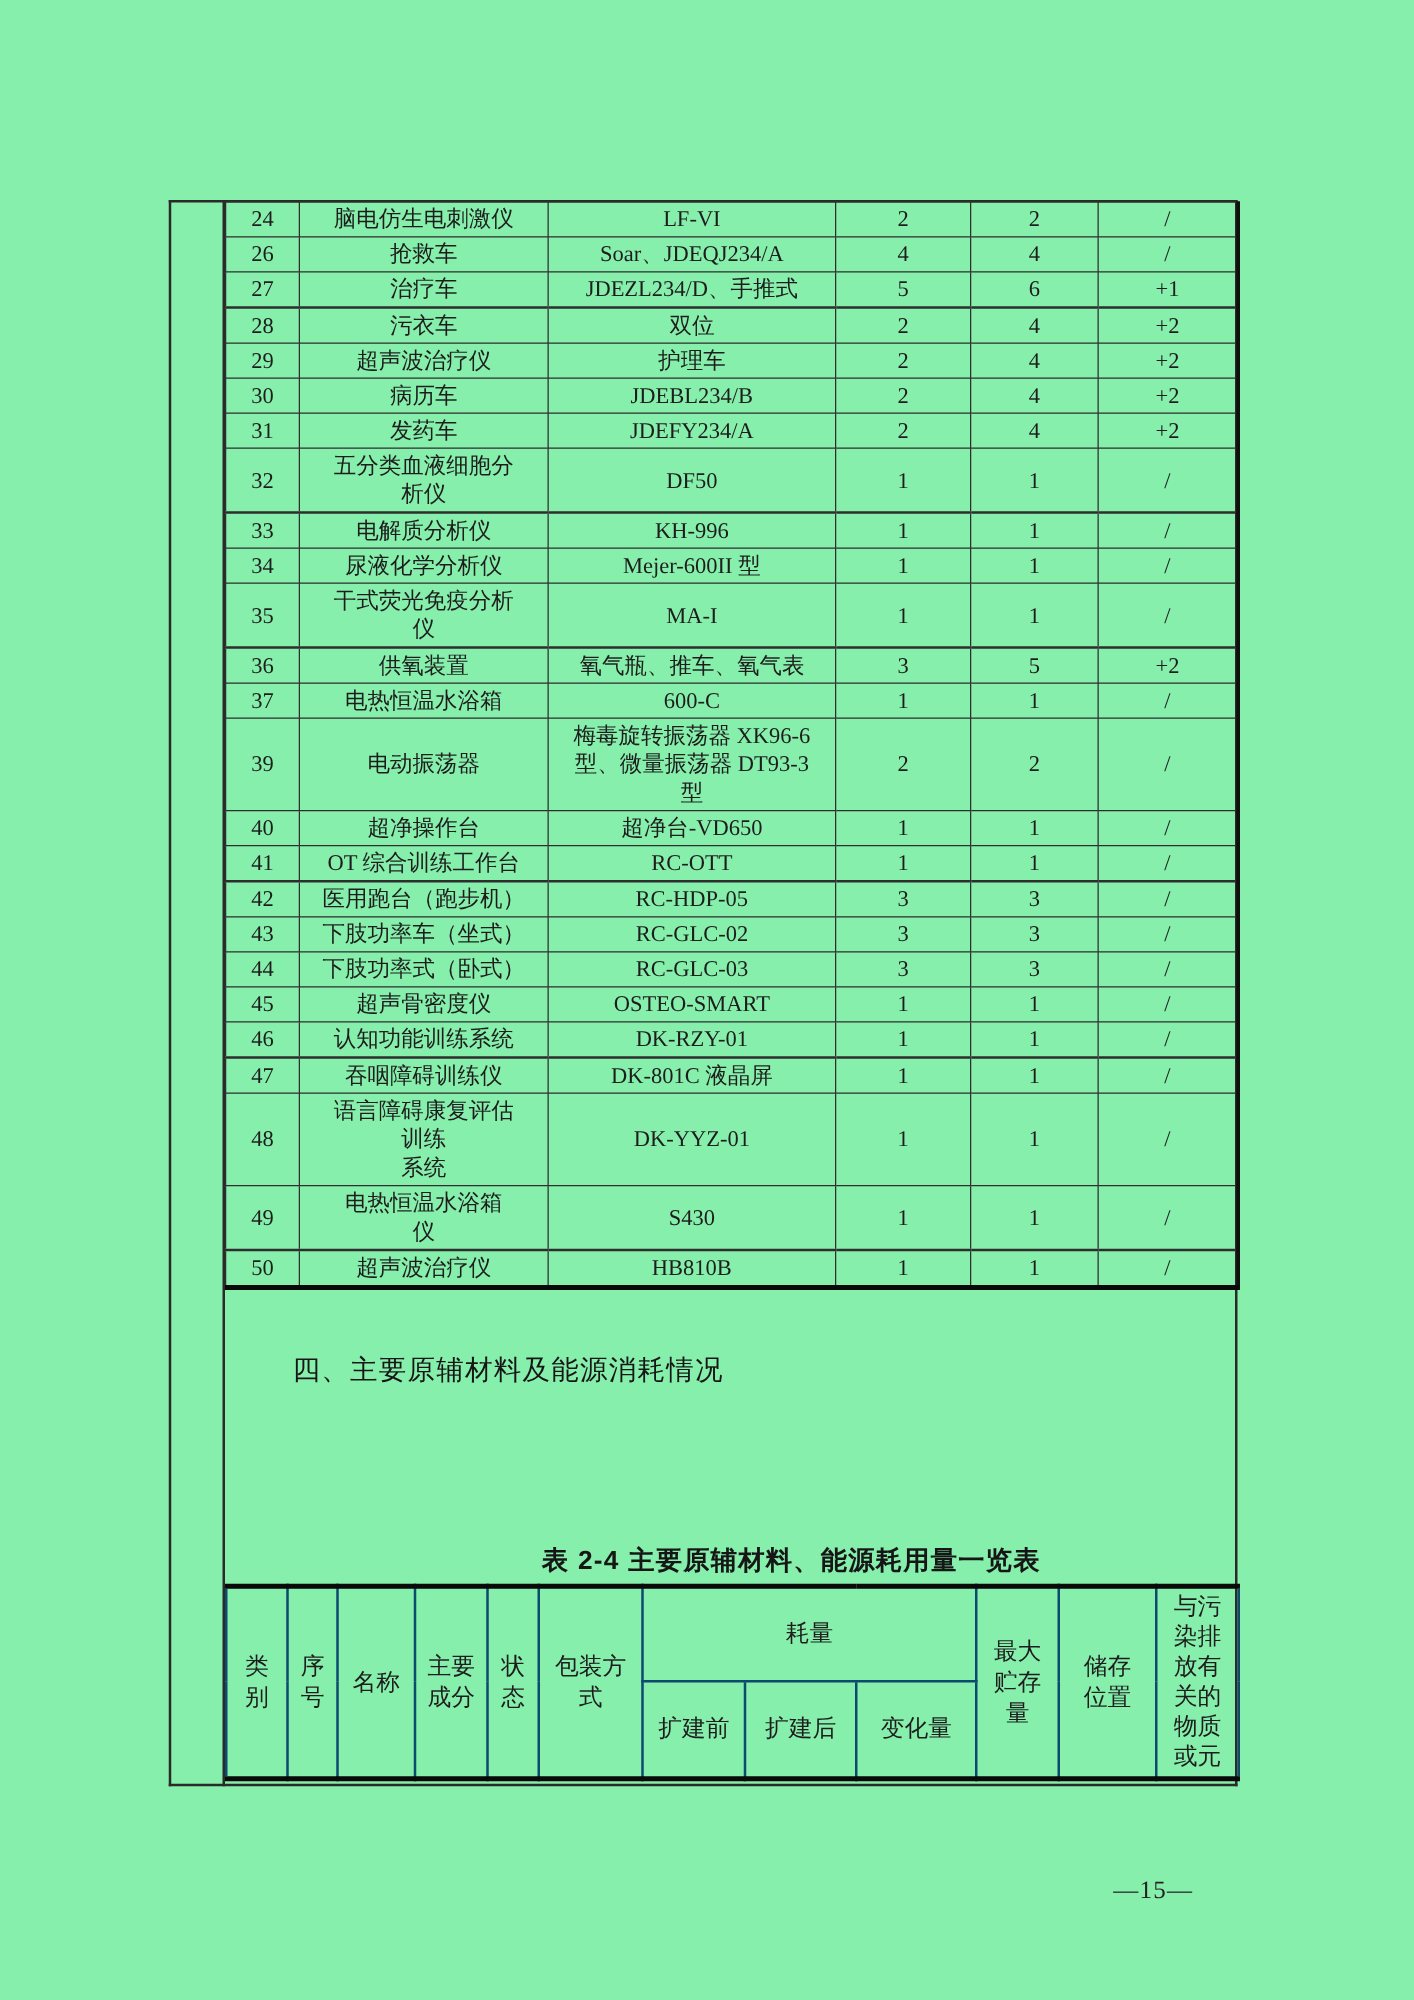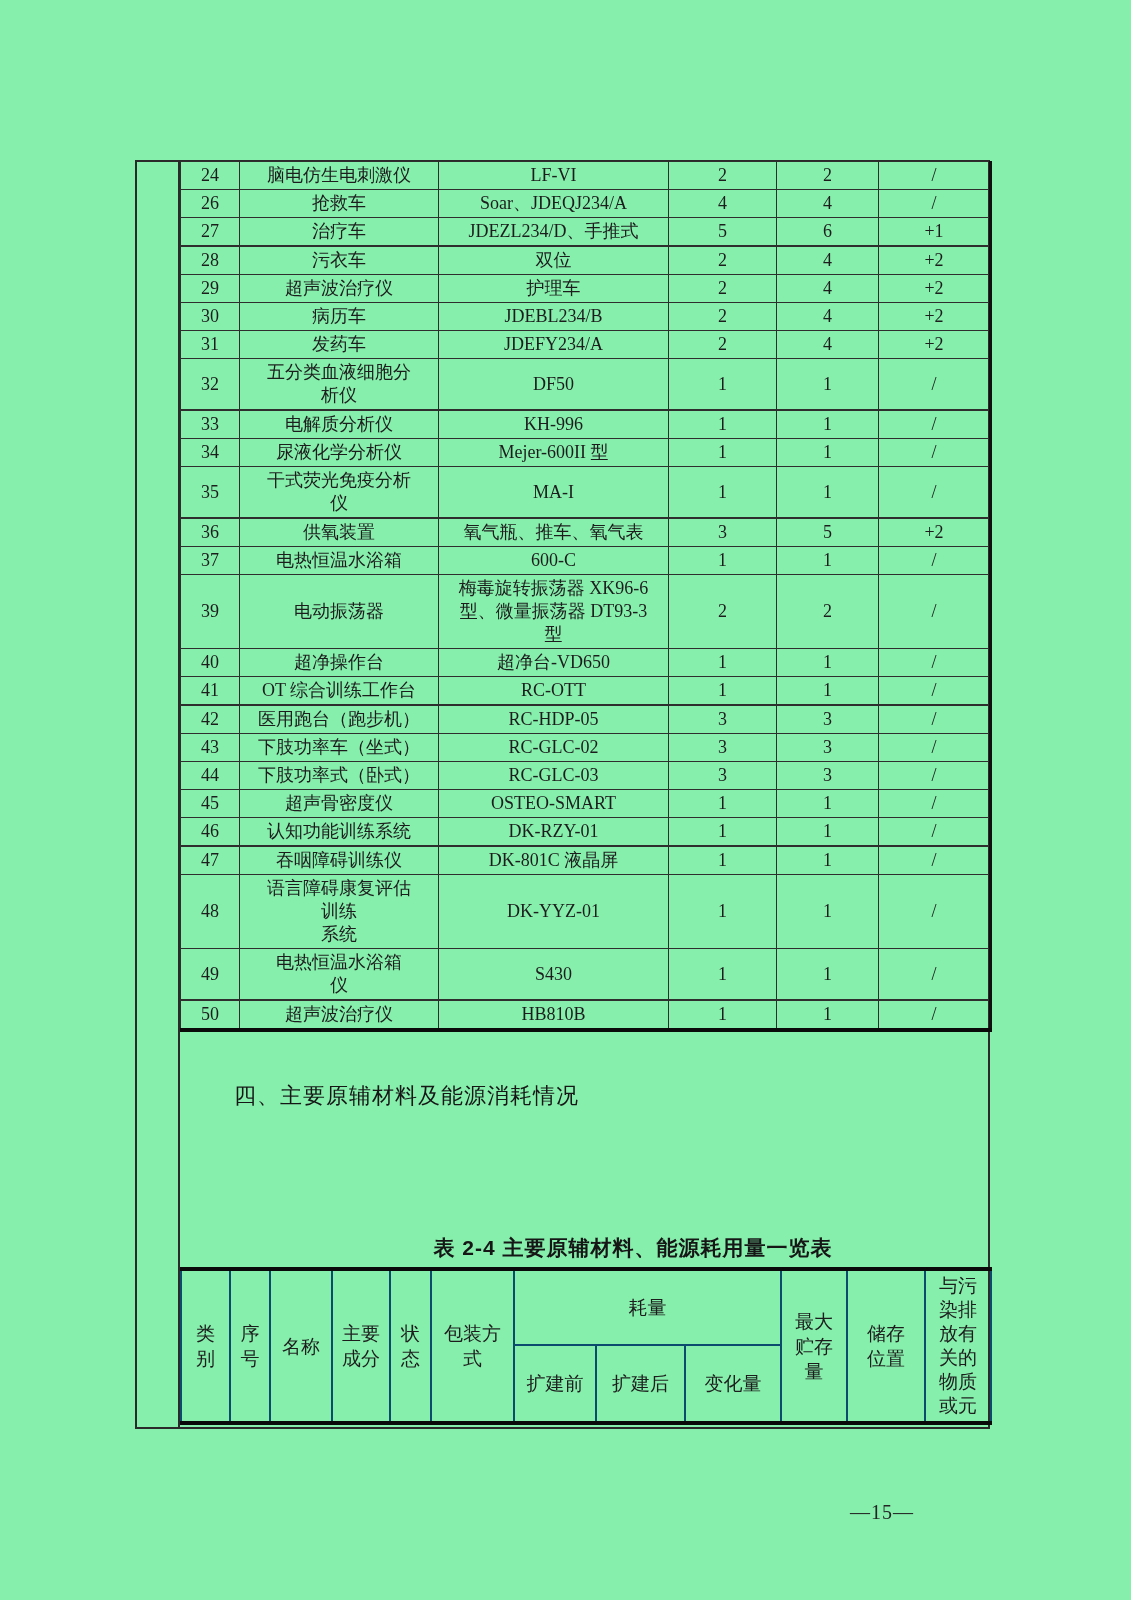--- a/index.html
+++ b/index.html
@@ -94,20 +94,21 @@
     overflow: hidden;
   }
   #mat-table tr.r1 { height: 76px; }
   #mat-table tr.r2 { height: 78px; }
   #mat-table th.pollution { line-height: 24px; }
 
   
   .page-num {
     position: absolute; left: 850px; top: 1501px;
     width: 145px;
+    text-align: center;
     font-size: 20px;
     color: #242424;
     letter-spacing: 1px;
   }
 </style>
 </head>
 <body>
 
 <div class="sheet">
 

